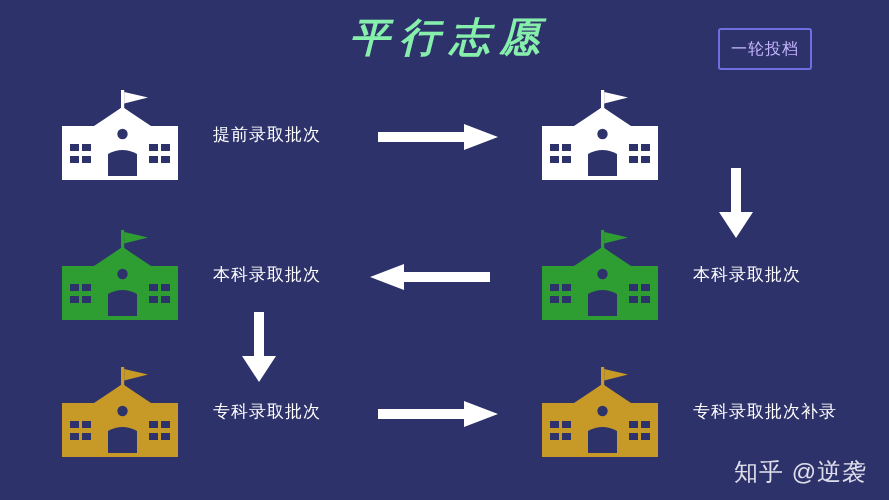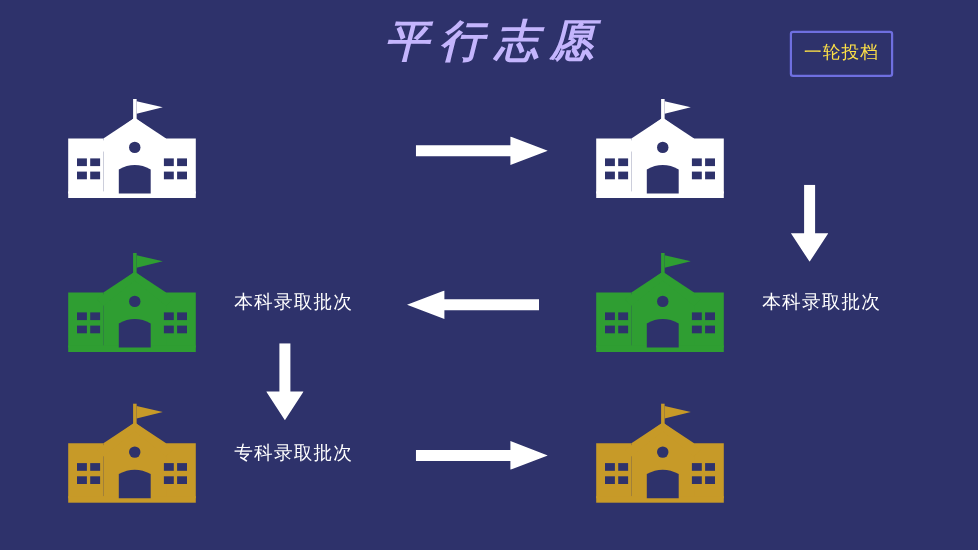--- a/index.html
+++ b/index.html
@@ -18,42 +18,42 @@
     -webkit-font-smoothing: antialiased;
   }
 
   
   .title {
     position: absolute;
     left: 0;
     top: 12px;
     width: 889px;
     text-align: center;
-    color: #c4b5fd;
+    color: #86efac;
     font-family: "Liberation Serif", "DejaVu Serif", serif;
     font-size: 40px;
     font-weight: 700;
     font-style: italic;
     letter-spacing: 10px;
     text-indent: 10px;
     line-height: 52px;
     white-space: nowrap;
   }
 
   
   .badge {
     position: absolute;
     left: 718px;
     top: 28px;
     width: 94px;
     height: 42px;
     box-sizing: border-box;
     border: 2px solid #6f6fe0;
     border-radius: 3px;
-    color: #fde047;
+    color: #c4b5fd;
     font-size: 16px;
     line-height: 38px;
     text-align: center;
     letter-spacing: 1px;
     white-space: nowrap;
   }
 
   
   .row { position: absolute; left: 0; width: 889px; height: 100px; }
   .row-1 { top: 88px; }
@@ -129,20 +129,21 @@
           <rect x="10" y="68" width="9" height="7"></rect>
           <rect x="22" y="68" width="9" height="7"></rect>
           <rect x="89" y="56" width="9" height="7"></rect>
           <rect x="101" y="56" width="9" height="7"></rect>
           <rect x="89" y="68" width="9" height="7"></rect>
           <rect x="101" y="68" width="9" height="7"></rect>
         </g>
       </svg>
     </div>
 
+    <div class="label label-left">提前录取批次</div>
 
     <div class="arrow-h arrow-h-1">
       <svg viewBox="0 0 120 26" xmlns="http://www.w3.org/2000/svg">
         <path d="M0 8 L86 8 L86 0 L120 13 L86 26 L86 18 L0 18 Z" fill="#ffffff"></path>
       </svg>
     </div>
 
     <div class="icon-right">
       <svg viewBox="0 0 120 96" xmlns="http://www.w3.org/2000/svg">
         <g fill="#ffffff">
@@ -291,28 +292,30 @@
           <rect x="10" y="68" width="9" height="7"></rect>
           <rect x="22" y="68" width="9" height="7"></rect>
           <rect x="89" y="56" width="9" height="7"></rect>
           <rect x="101" y="56" width="9" height="7"></rect>
           <rect x="89" y="68" width="9" height="7"></rect>
           <rect x="101" y="68" width="9" height="7"></rect>
         </g>
       </svg>
     </div>
 
+    <div class="label label-right">专科录取批次补录</div>
   </div>
 
   <div class="arrow-v arrow-v-right">
     <svg viewBox="0 0 34 70" xmlns="http://www.w3.org/2000/svg">
       <path d="M12 0 L22 0 L22 44 L34 44 L17 70 L0 44 L12 44 Z" fill="#ffffff"></path>
     </svg>
   </div>
 
   <div class="arrow-v arrow-v-left">
     <svg viewBox="0 0 34 70" xmlns="http://www.w3.org/2000/svg">
       <path d="M12 0 L22 0 L22 44 L34 44 L17 70 L0 44 L12 44 Z" fill="#ffffff"></path>
     </svg>
   </div>
 
+  <div class="watermark">知乎 @逆袭</div>
 
 </div>
 
 </body></html>

